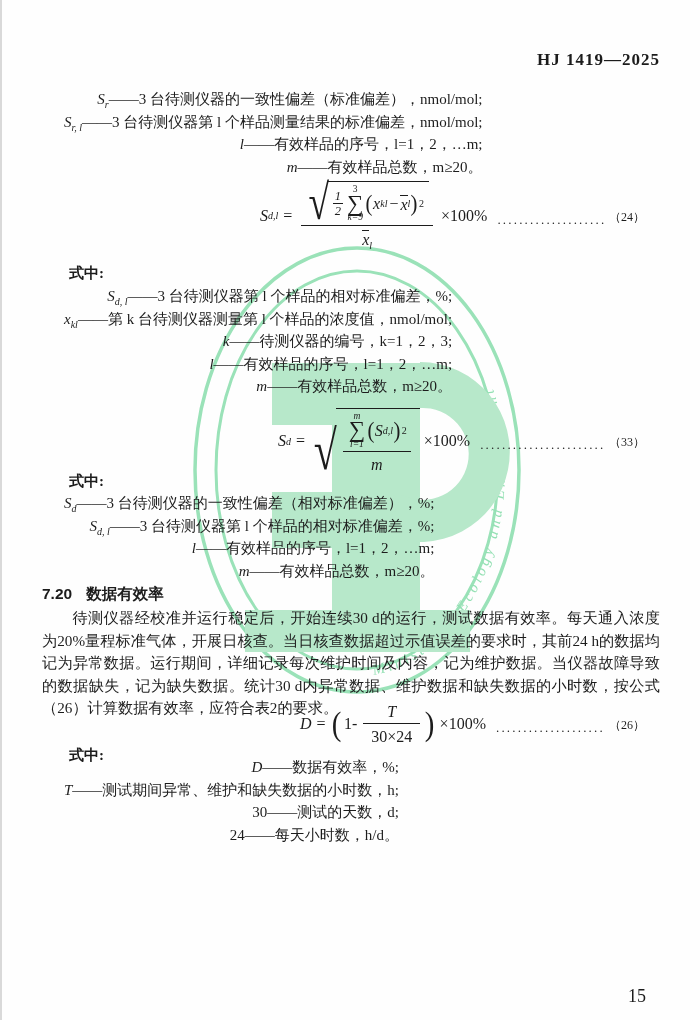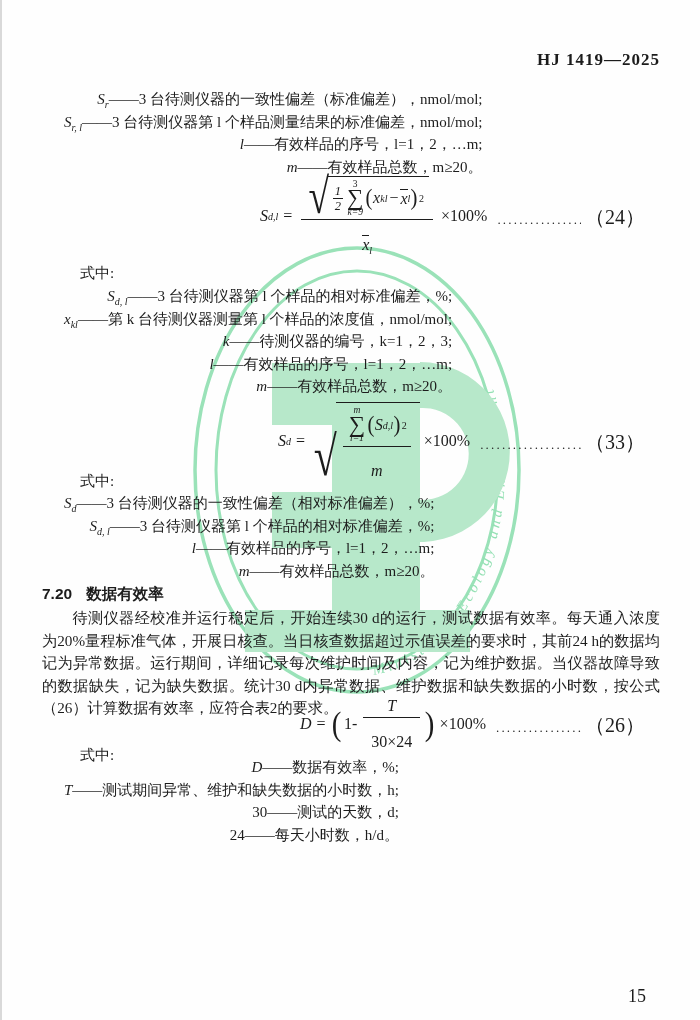--- a/index.html
+++ b/index.html
@@ -9,42 +9,42 @@
   
   #wm{position:absolute;left:0;top:0;z-index:0;}
   
   .layer{position:absolute;left:0;top:0;width:700px;height:1020px;z-index:1;}
   #std-no{position:absolute;top:50px;right:40px;font-weight:bold;font-size:17px;letter-spacing:1px;margin-left:8px;}
   .defs{position:absolute;left:64px;font-size:15px;text-align:right;}
   .defs .row{display:block;height:22.5px;line-height:22.5px;white-space:nowrap;}
   .f-var{font-style:italic;}
   .sym-sub{font-size:10px;font-style:italic;}
   .overbar{display:inline-block;line-height:1.05;border-top:1.2px solid #1c1c1c;padding-top:1px;}
-  .shizhong{position:absolute;left:80px;font-size:15px;height:22px;line-height:22px;}
+  .shizhong{position:absolute;left:69px;font-size:15px;height:22px;line-height:22px;font-weight:bold;}
   
   .formula{position:absolute;left:64px;right:55px;display:flex;align-items:center;font-size:16px;}
   .fx{display:inline-flex;align-items:center;font-style:italic;}
   .fx .up{font-style:normal;}
   .bigfrac{display:inline-flex;flex-direction:column;align-items:center;margin:0 4px;}
   .bigfrac .bf-num{padding:0 4px 2px;display:inline-flex;align-items:center;}
-  .bigfrac .bf-den{border-top:1.2px solid #1c1c1c;padding:15px 8px 0;align-self:stretch;text-align:center;}
+  .bigfrac .bf-den{border-top:1.2px solid #1c1c1c;padding:4px 8px 0;align-self:stretch;text-align:center;}
   .sqrt{display:inline-flex;align-items:flex-end;}
   .rad{font-style:normal;font-weight:400;line-height:.82;transform:scaleX(.75);margin-right:-5px;}
   .sqrt .sq-content{border-top:1.3px solid #1c1c1c;padding:3px 5px 0 3px;display:inline-flex;align-items:center;}
   .sfrac{display:inline-flex;flex-direction:column;align-items:center;font-size:12.5px;line-height:1.15;margin:0 2px;}
   .sfrac .sf-den{border-top:1px solid #1c1c1c;padding:0 2px;}
   .sum{display:inline-flex;flex-direction:column;align-items:center;line-height:1;margin:0 2px;font-size:9.5px;}
   .sum .sigma{font-size:23px;font-style:normal;line-height:.8;}
   .paren{font-style:normal;font-weight:300;font-size:23px;line-height:0;transform:scaleX(.9);}
   .bigparen{font-style:normal;font-weight:300;font-size:34px;line-height:0;transform:scaleX(.85);}
   .sup2{font-size:10px;font-style:normal;vertical-align:8px;margin-left:1px;}
   .times{font-style:normal;margin-left:4px;}
   .dots{flex:1;overflow:hidden;white-space:nowrap;letter-spacing:2.2px;font-size:13px;color:#2a2a2a;
         margin:0 4px 0 10px;transform:translateY(4px);}
-  .fnum{font-size:20px;white-space:nowrap;transform:translateY(1px);}
+  .fnum{font-size:12px;white-space:nowrap;transform:translateY(1px);}
   #sec-heading{position:absolute;left:42px;top:584px;font-family:"Liberation Sans","DejaVu Sans",sans-serif;
         font-weight:bold;font-size:15.5px;}
   #sec-heading .gap{display:inline-block;width:14px;}
   #para{position:absolute;left:42px;top:607px;width:618px;font-size:15.2px;line-height:22.5px;
         text-align:justify;text-indent:2em;}
   #page-no{position:absolute;left:628px;top:986px;font-size:18px;}
 </style>
 </head>
 <body>
 

